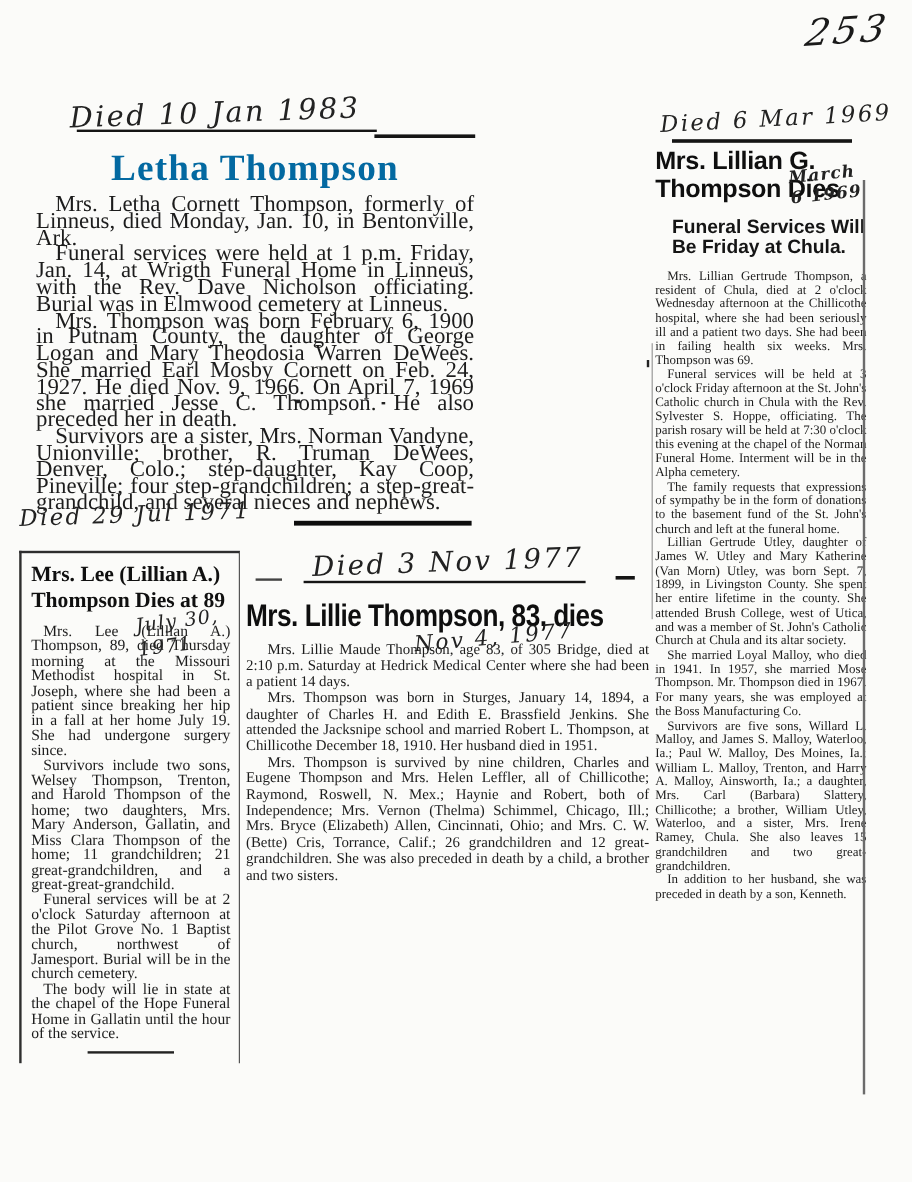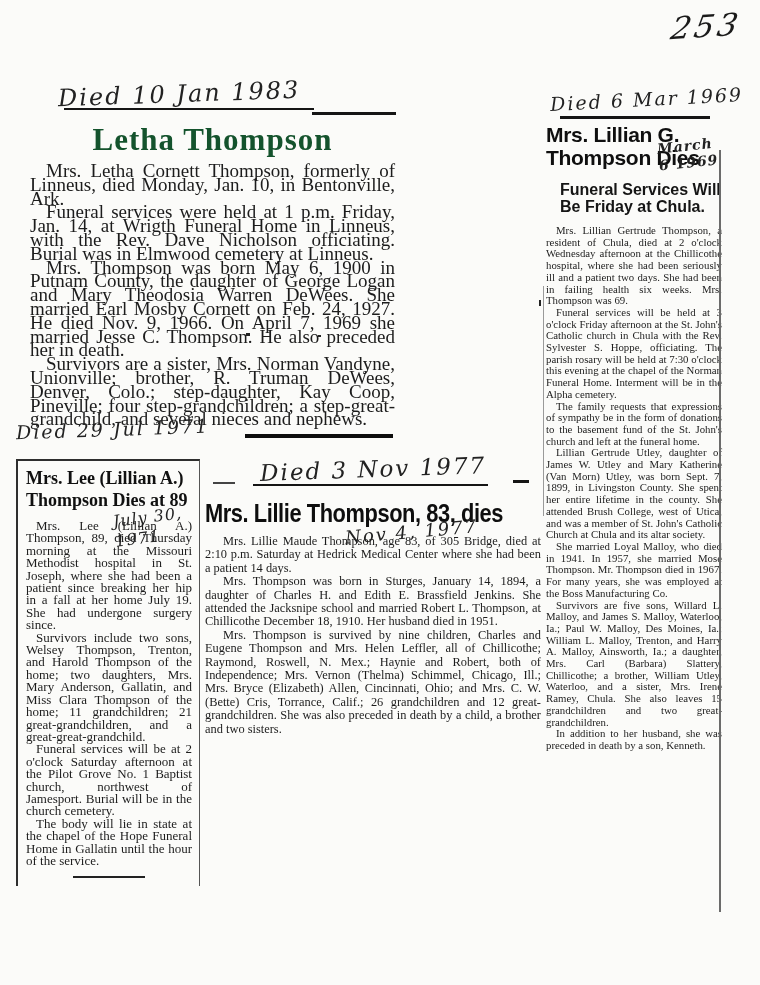--- a/index.html
+++ b/index.html
@@ -32,21 +32,21 @@
   }
 
   
   .clip-letha{position:absolute;left:30px;top:82px;width:365px;}
   .clip-letha .hand{position:absolute;left:28px;top:-2px;font-size:24px;transform:rotate(-2deg);}
   .clip-letha .u1{position:absolute;left:34px;top:26px;width:250px;height:2px;}
   .clip-letha .u2{position:absolute;left:282px;top:30px;width:84px;height:3px;}
   .clip-letha h1{
     margin:40px 0 6px 0;text-align:center;
     font-family:"Liberation Serif", serif;font-weight:bold;
-    font-size:31px;letter-spacing:1px;color:#14532d;
+    font-size:31px;letter-spacing:1px;color:#0369a1;
   }
   .clip-letha .body{font-size:19px;line-height:13.8px;text-align:justify;}
   .clip-letha .body p{margin:0;text-indent:16px;}
   .clip-letha .endbar{margin:8px 0 0 215px;width:148px;height:4px;background:#0d0d0d;}
 
   
   .clip-lillian{position:absolute;left:546px;top:88px;width:176px;}
   .clip-lillian .hand{font-size:19px;transform:rotate(-3deg);display:inline-block;margin-left:4px;}
   .clip-lillian .toprule{margin:6px 0 4px 14px;width:150px;height:3px;}
   .clip-lillian h1{
@@ -125,21 +125,21 @@
   <div class="page-num">253</div>
 
   <section class="clip-letha">
     <div class="hand">Died 10 Jan 1983</div>
     <div class="rule u1"></div>
     <div class="rule u2"></div>
     <h1>Letha Thompson</h1>
     <div class="body">
       <p>Mrs. Letha Cornett Thompson, formerly of Linneus, died Monday, Jan. 10, in Bentonville, Ark.</p>
       <p>Funeral services were held at 1 p.m. Friday, Jan. 14, at Wrigth Funeral Home in Linneus, with the Rev. Dave Nicholson officiating. Burial was in Elmwood cemetery at Linneus.</p>
-      <p>Mrs. Thompson was born May 6, 1900 in Putnam County, the daughter of George Logan and Mary Theodosia Warren DeWees. She married Earl Mosby Cornett on Feb. 24, 1927. He died Nov. 9, 1966. On April 7, 1969 she married Jesse C. Thompson. He also preceded her in death.</p>
+      <p>Mrs. Thompson was born February 6, 1900 in Putnam County, the daughter of George Logan and Mary Theodosia Warren DeWees. She married Earl Mosby Cornett on Feb. 24, 1927. He died Nov. 9, 1966. On April 7, 1969 she married Jesse C. Thompson. He also preceded her in death.</p>
       <p>Survivors are a sister, Mrs. Norman Vandyne, Unionville; brother, R. Truman DeWees, Denver, Colo.; step-daughter, Kay Coop, Pineville; four step-grandchildren; a step-great-grandchild, and several nieces and nephews.</p>
     </div>
     <div class="endbar"></div>
   </section>
 
   <section class="clip-lillian">
     <div class="hand">Died 6 Mar 1969</div>
     <div class="rule toprule"></div>
     <h1>
       <span>Mrs. Lillian G. Thompson Dies</span>

